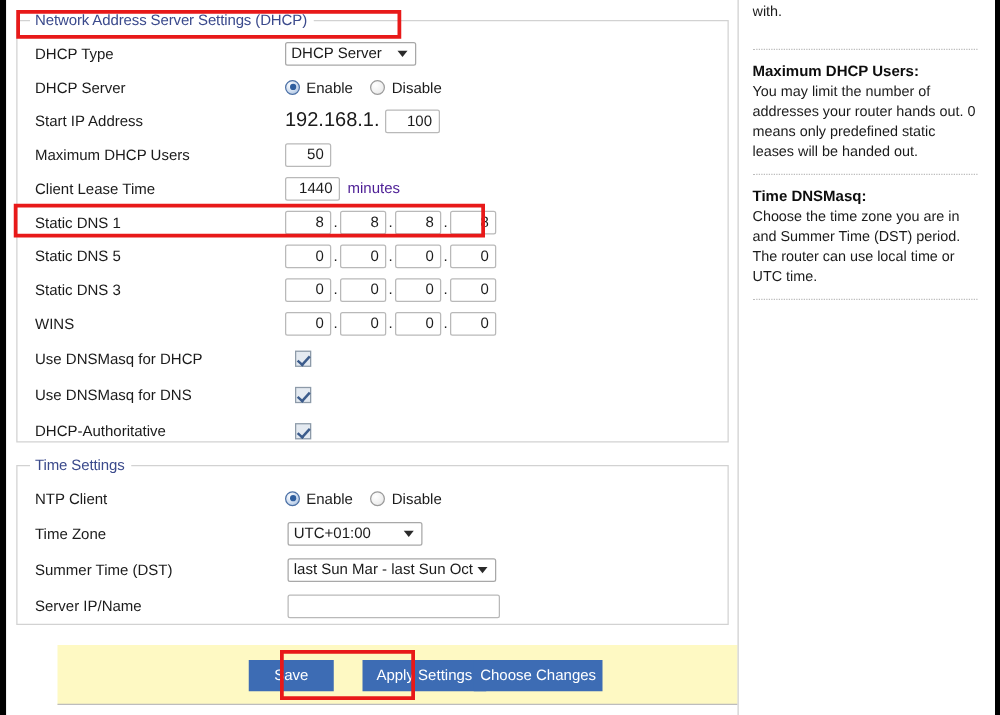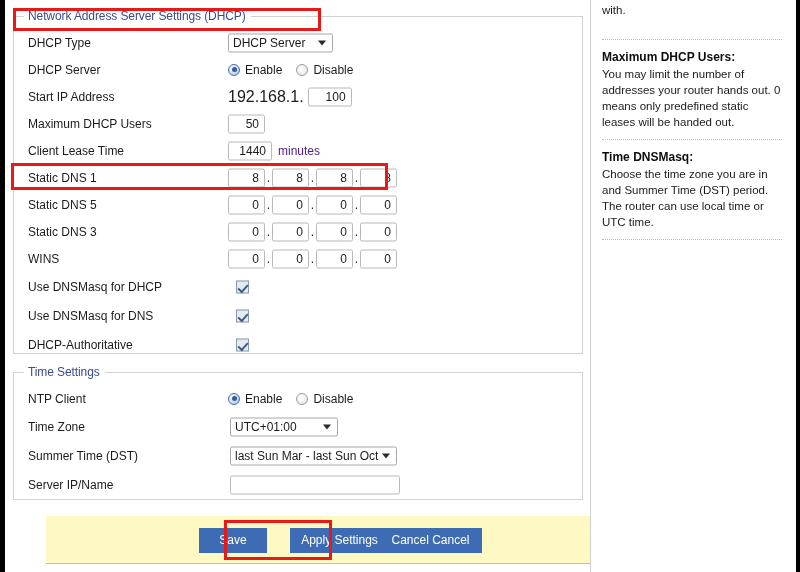--- a/index.html
+++ b/index.html
@@ -462,21 +462,21 @@
           <input class="ui-text blank" style="width: 170px;" type="text" value="">
         </div>
       </div>
 
     </div>
   </div>
 
   <div id="button-bar">
     <button class="action-button" style="left:153px; width:68px;">Save</button>
     <button class="action-button" style="left:244px; width:99px;">Apply Settings</button>
-    <button class="action-button" style="left:333px; width:103px;">Cancel Cancel</button>
+    <button class="action-button" style="left:333px; width:103px;">Choose Changes</button>
   </div>
 
 </div>
 
 <div id="help-column">
   <div class="help-inner">
 
     <div class="clip-top">
       <p class="help-text">The address you would like to start with.</p>
     </div>

